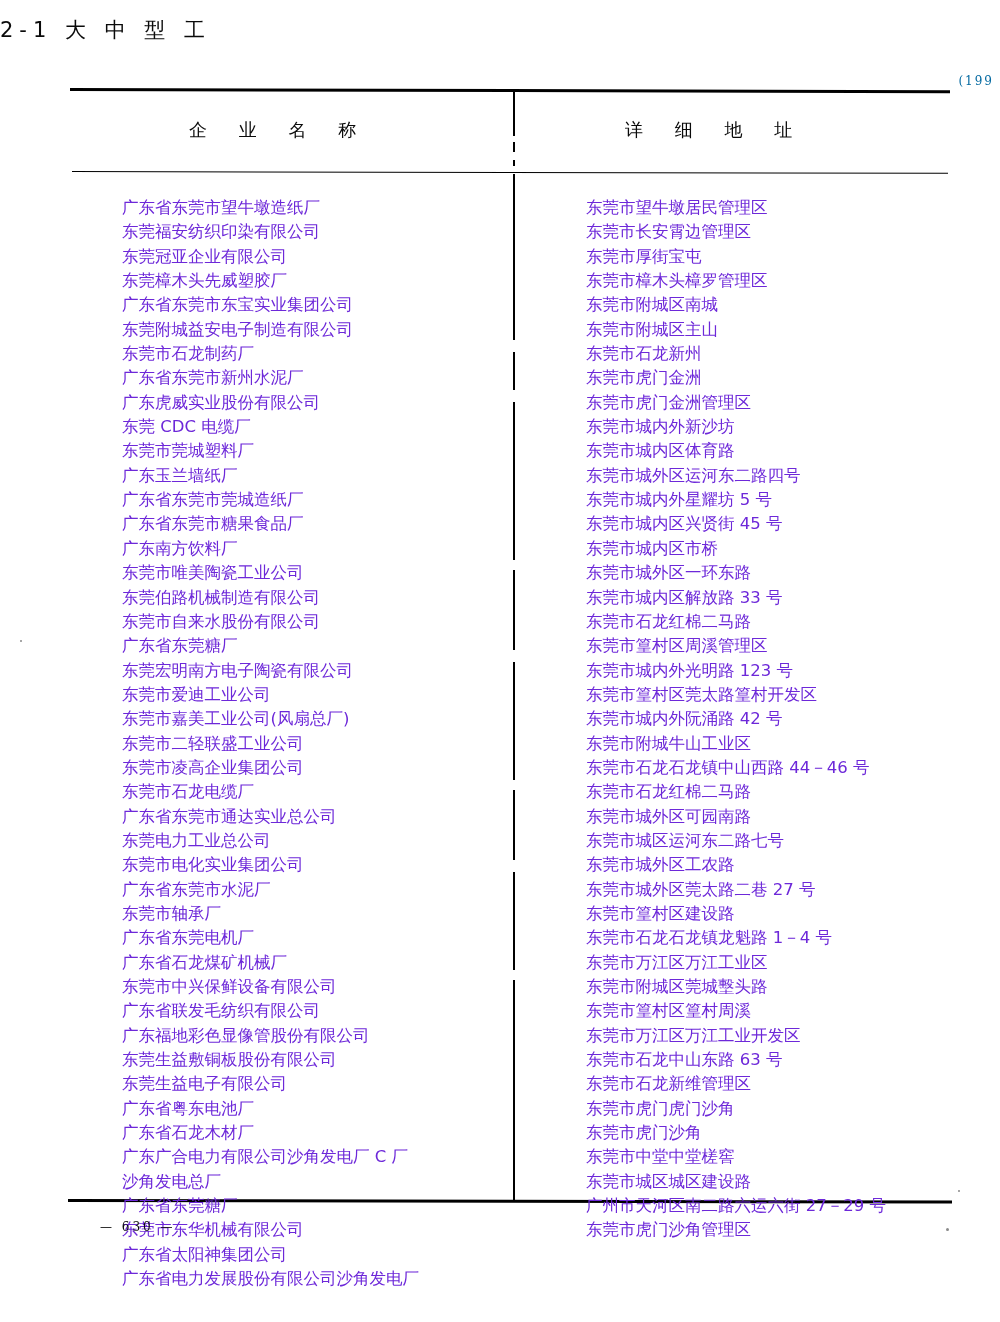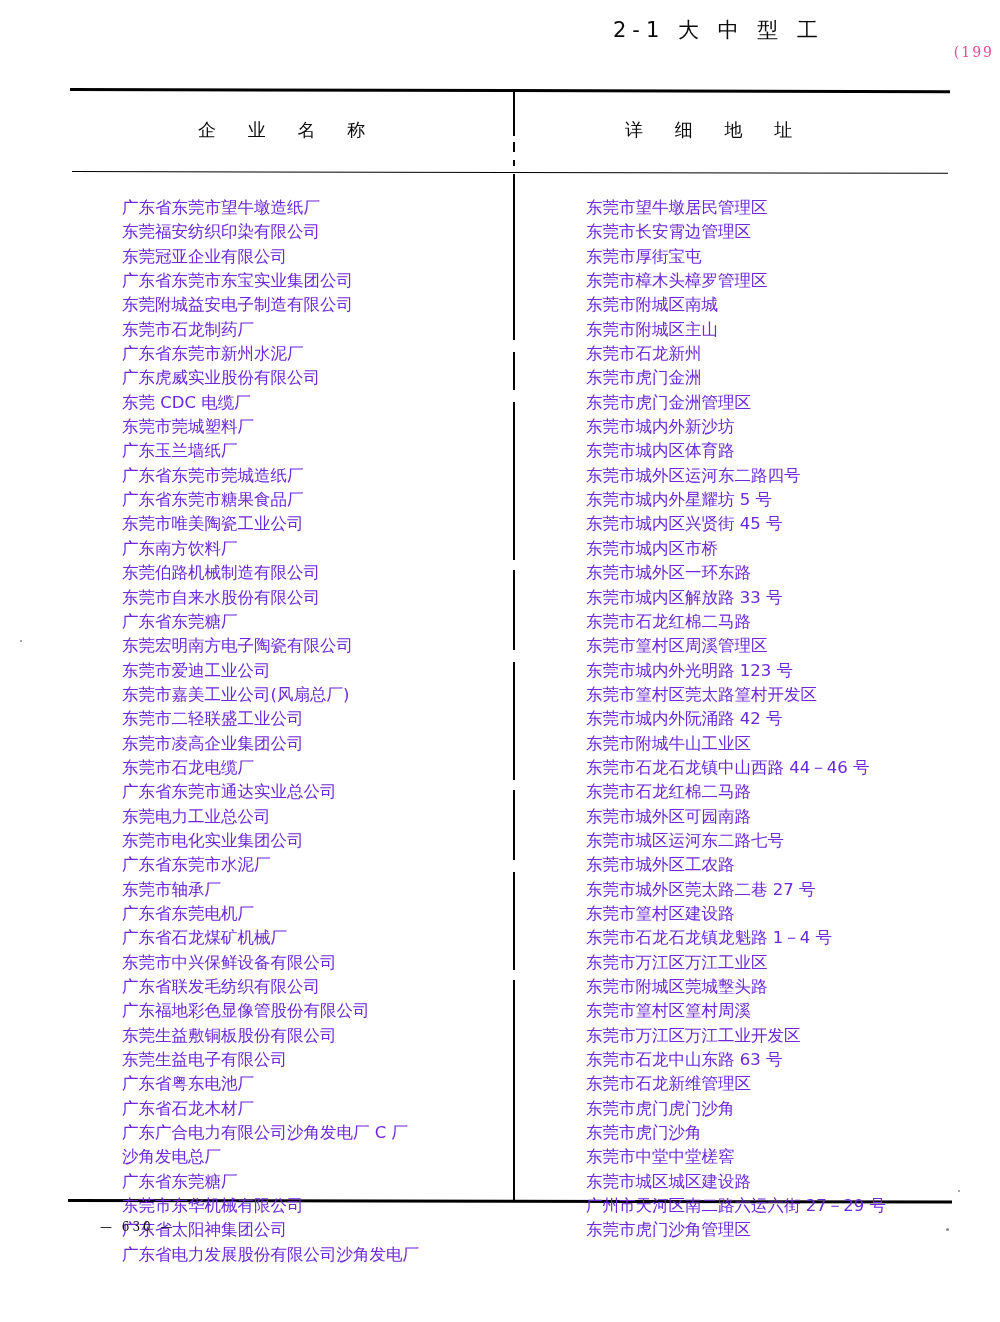--- a/index.html
+++ b/index.html
@@ -20,33 +20,33 @@
     background: #ffffff;
     overflow: hidden;
   }
 
   
   .running-head {
     position: absolute;
     top: 16px;
     left: 0;
     width: 824px;
-    text-align: right;
+    text-align: left;
     font-size: 21px;
     letter-spacing: 6px;
     color: #0a0a0a;
   }
 
   .edition-mark {
     position: absolute;
-    top: 44px;
+    top: 74px;
     right: 6px;
-    font-size: 14px;
+    font-size: 12px;
     letter-spacing: 2px;
-    color: #ec4899;
+    color: #0369a1;
     font-family: "DejaVu Serif", "Liberation Serif", serif;
   }
 
   
   .rule-top {
     position: absolute;
     left: 70px;
     top: 88px;
     width: 880px;
     height: 3px;
@@ -112,21 +112,21 @@
 
   
   .col-head {
     position: absolute;
     top: 118px;
     font-size: 18px;
     letter-spacing: 13px;
     color: #0a0a0a;
   }
 
-  .col-head.name { left: 198px; }
+  .col-head.name { left: 189px; }
   .col-head.addr { left: 625px; }
 
   
   .col-body {
     position: absolute;
     top: 196px;
     font-size: 16.5px;
     line-height: 24.35px;
     color: #6d28d9;
     white-space: nowrap;
@@ -174,32 +174,33 @@
   <div class="rule-bottom"></div>
 
   <div class="col-head name">企  业  名  称</div>
 
   <div class="col-head addr">详  细  地  址</div>
 
   <div class="col-body name" id="col-name">
       <div class="row">广东省东莞市望牛墩造纸厂</div>
       <div class="row">东莞福安纺织印染有限公司</div>
       <div class="row">东莞冠亚企业有限公司</div>
+      <div class="row">东莞樟木头先威塑胶厂</div>
       <div class="row">广东省东莞市东宝实业集团公司</div>
       <div class="row">东莞附城益安电子制造有限公司</div>
       <div class="row">东莞市石龙制药厂</div>
       <div class="row">广东省东莞市新州水泥厂</div>
       <div class="row">广东虎威实业股份有限公司</div>
       <div class="row">东莞 CDC 电缆厂</div>
       <div class="row">东莞市莞城塑料厂</div>
       <div class="row">广东玉兰墙纸厂</div>
       <div class="row">广东省东莞市莞城造纸厂</div>
       <div class="row">广东省东莞市糖果食品厂</div>
+      <div class="row">广东南方饮料厂</div>
       <div class="row">东莞市唯美陶瓷工业公司</div>
-      <div class="row">广东南方饮料厂</div>
       <div class="row">东莞伯路机械制造有限公司</div>
       <div class="row">东莞市自来水股份有限公司</div>
       <div class="row">广东省东莞糖厂</div>
       <div class="row">东莞宏明南方电子陶瓷有限公司</div>
       <div class="row">东莞市爱迪工业公司</div>
       <div class="row">东莞市嘉美工业公司(风扇总厂)</div>
       <div class="row">东莞市二轻联盛工业公司</div>
       <div class="row">东莞市凌高企业集团公司</div>
       <div class="row">东莞市石龙电缆厂</div>
       <div class="row">广东省东莞市通达实业总公司</div>

